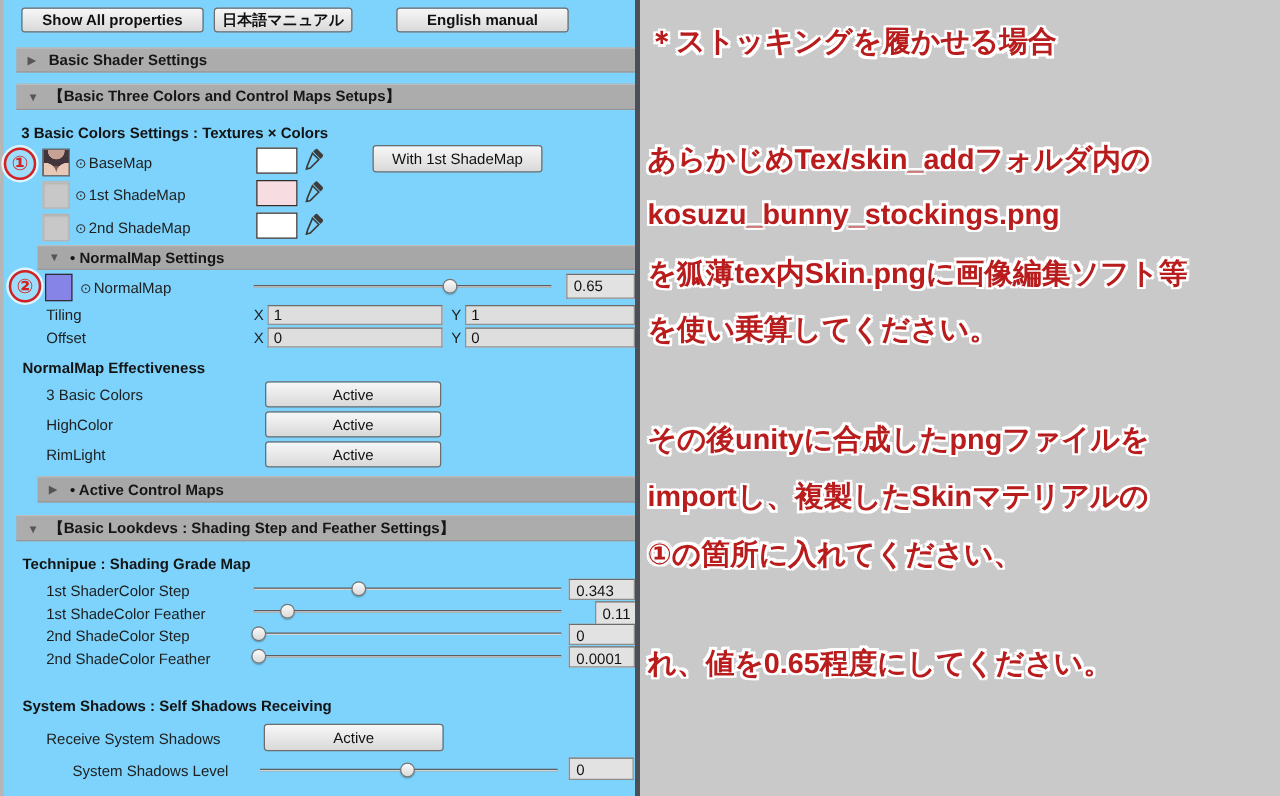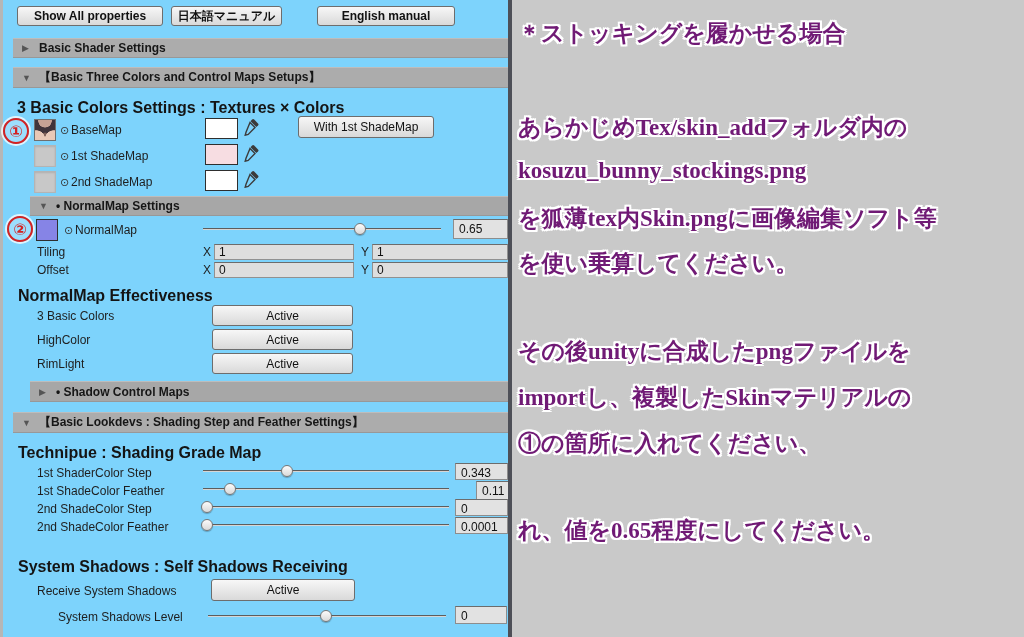--- a/index.html
+++ b/index.html
@@ -15,21 +15,21 @@
   .btn { position:absolute; display:flex; align-items:center; justify-content:center;
     background:linear-gradient(#f7f7f7,#d9d9d9); border:1px solid #6d6d6d; border-radius:3px;
     font-size:12px; color:#111; cursor:default; white-space:nowrap; }
   .btn-bold { font-weight:bold; }
 
   .hdr { position:absolute; background:#acacac; border-top:1px solid #bdbdbd; border-bottom:1px solid #989898;
     display:flex; align-items:center; font-weight:bold; font-size:12px; color:#161616; }
   .hdr .arrow { width:11px; margin:0 6px 0 9px; font-size:9px; color:#555; font-weight:normal; }
   .hdr-inner { background:#a7a7a7; }
 
-  .boldlbl { position:absolute; font-weight:bold; font-size:16px; color:#141414; white-space:nowrap; }
+  .boldlbl { position:absolute; font-weight:bold; font-size:12px; color:#141414; white-space:nowrap; }
   .lbl { position:absolute; font-size:12px; color:#1e1e1e; white-space:nowrap; }
 
   .picker { position:absolute; font-size:11px; color:#333; }
 
   .thumb { position:absolute; width:22px; height:22px; border:1px solid #6f6f6f; background:#41343a;
     background-image:
       radial-gradient(circle at 50% 4%,  #c7a294 0 30%, transparent 32%),
       radial-gradient(circle at 6% 96%,  #e8c8b6 0 32%, transparent 34%),
       radial-gradient(circle at 94% 96%, #e8c8b6 0 32%, transparent 34%),
       radial-gradient(circle at 50% 110%, #7e6058 0 38%, transparent 40%); }
@@ -47,23 +47,23 @@
   .slider .track { position:absolute; left:0; right:0; top:5px; height:2px; background:#5d5d5d;
     border-bottom:1px solid #d6d6d6; }
   .slider .handle { position:absolute; top:0; width:12px; height:12px; margin-left:-6px; border-radius:50%;
     background:linear-gradient(#fbfbfb,#d9d9d9); border:1px solid #767676; box-shadow:0 1px 1px rgba(0,0,0,.25); }
 
   .callout { position:absolute; width:26px; height:26px; border:2px solid #d42222; border-radius:50%;
     color:#d42222; background:rgba(255,255,255,.25); box-shadow:0 0 0 2px rgba(255,255,255,.75);
     display:flex; align-items:center; justify-content:center; font-weight:bold; font-size:16px; }
 
   
-  .note-line { position:absolute; left:6px; font-weight:bold; font-size:23px; color:#701a75; white-space:nowrap;
+  .note-line { position:absolute; left:6px; font-weight:bold; font-size:23px; color:#b91c1c; white-space:nowrap;
     text-shadow:-2px -2px 0 #fff, 2px -2px 0 #fff, -2px 2px 0 #fff, 2px 2px 0 #fff,
-                 0 -2px 0 #fff, 0 2px 0 #fff, -2px 0 0 #fff, 2px 0 0 #fff;font-family:Liberation Serif, serif; }
+                 0 -2px 0 #fff, 0 2px 0 #fff, -2px 0 0 #fff, 2px 0 0 #fff; }
 </style>
 </head>
 <body>
 
 <div class="screen">
 
   <div class="left-panel">
 
     <div class="btn btn-bold" style="left:14px;top:6px;width:146px;height:20px">Show All properties</div>
     <div class="btn btn-bold" style="left:168px;top:6px;width:111px;height:20px">日本語マニュアル</div>
@@ -138,21 +138,21 @@
 
     <div class="lbl" style="left:34px;top:309px">3 Basic Colors</div>
     <div class="btn" style="left:209px;top:305px;width:141px;height:21px">Active</div>
     <div class="lbl" style="left:34px;top:333px">HighColor</div>
     <div class="btn" style="left:209px;top:329px;width:141px;height:21px">Active</div>
     <div class="lbl" style="left:34px;top:357px">RimLight</div>
     <div class="btn" style="left:209px;top:353px;width:141px;height:21px">Active</div>
 
     <div class="hdr hdr-inner" style="left:27px;top:381px;width:478px;height:21px">
       <span class="arrow">▶</span>
-      <span>• Shadow Control Maps</span>
+      <span>• Active Control Maps</span>
     </div>
 
     <div class="hdr" style="left:10px;top:412px;width:495px;height:21px">
       <span class="arrow">▼</span>
       <span>【Basic Lookdevs : Shading Step and Feather Settings】</span>
     </div>
 
     <div class="boldlbl" style="left:15px;top:444px">Technipue : Shading Grade Map</div>
 
     <div class="lbl" style="left:34px;top:466px">1st ShaderColor Step</div>

